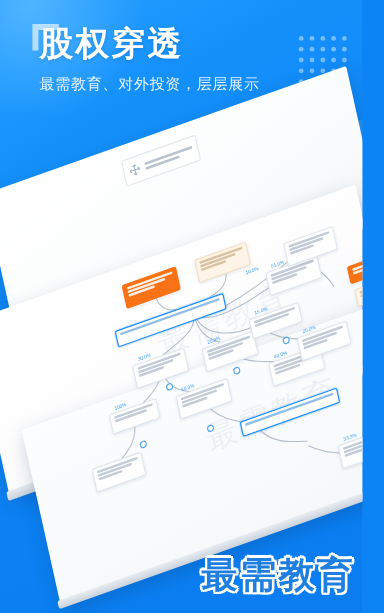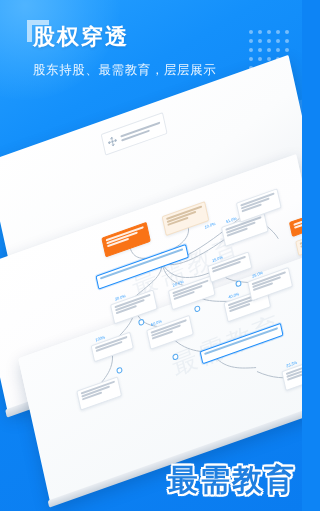--- a/index.html
+++ b/index.html
@@ -30,21 +30,21 @@
   .bracket-br{left:213px;top:88px;width:16px;height:16px;
     border-right:5px solid rgba(255,255,255,.55);border-bottom:5px solid rgba(255,255,255,.55);}
 
   
   .dot-grid{position:absolute;right:8px;top:30px;
     display:grid;grid-template-columns:repeat(5,9px);grid-auto-rows:9px;}
   .dot-grid i{width:4px;height:4px;border-radius:50%;background:rgba(255,255,255,.42);display:block;}
 
   
   .headline{position:absolute;left:33px;top:20px;width:240px;}
-  .title{font-size:22px;line-height:34px;font-weight:bold;color:#ffffff;
+  .title{font-size:28px;line-height:34px;font-weight:bold;color:#ffffff;
     letter-spacing:2px;text-shadow:0 1px 3px rgba(0,40,90,.18);}
   .subtitle{margin-top:8px;font-size:12.5px;line-height:16px;color:#eaf5ff;letter-spacing:.6px;}
 
   
   .cards{position:absolute;left:-28px;top:112px;width:372px;height:360px;
     transform:rotate(-19.5deg) skewX(-7deg);transform-origin:50% 50%;}
   .card{position:absolute;background:#ffffff;border-radius:2px;
     box-shadow:0 6px 16px rgba(4,40,85,.22);}
   .card-edge{position:absolute;background:linear-gradient(180deg,#e9edf2,#c9d2dc);border-radius:2px;}
 
@@ -136,21 +136,21 @@
       <i></i>
     <i></i>
       <i></i>
       <i></i>
       <i></i>
       <i></i>
   </div>
 
   <div class="headline">
     <div class="title">股权穿透</div>
-    <div class="subtitle">股东持股、最需教育，层层展示</div>
+    <div class="subtitle">最需教育、对外投资，层层展示</div>
   </div>
 
   <div class="cards">
 
     <div class="card card-top">
       <div class="card-header">
         <svg class="hdr-ico" viewBox="0 0 12 12">
           <path d="M6 1 L6 11 M1 6 L11 6" stroke="#9fb0c2" stroke-width="1" fill="none"></path>
           <path d="M6 1 L4.4 2.6 M6 1 L7.6 2.6 M6 11 L4.4 9.4 M6 11 L7.6 9.4
                    M1 6 L2.6 4.4 M1 6 L2.6 7.6 M11 6 L9.4 4.4 M11 6 L9.4 7.6" stroke="#9fb0c2" stroke-width="1" fill="none"></path>

